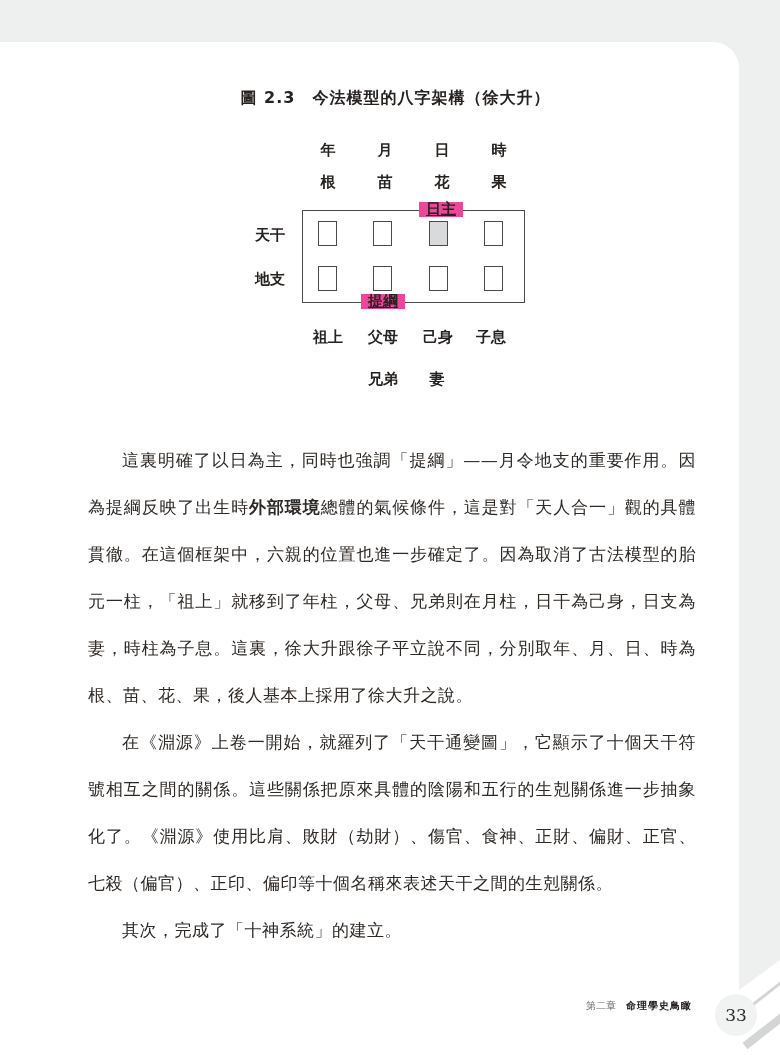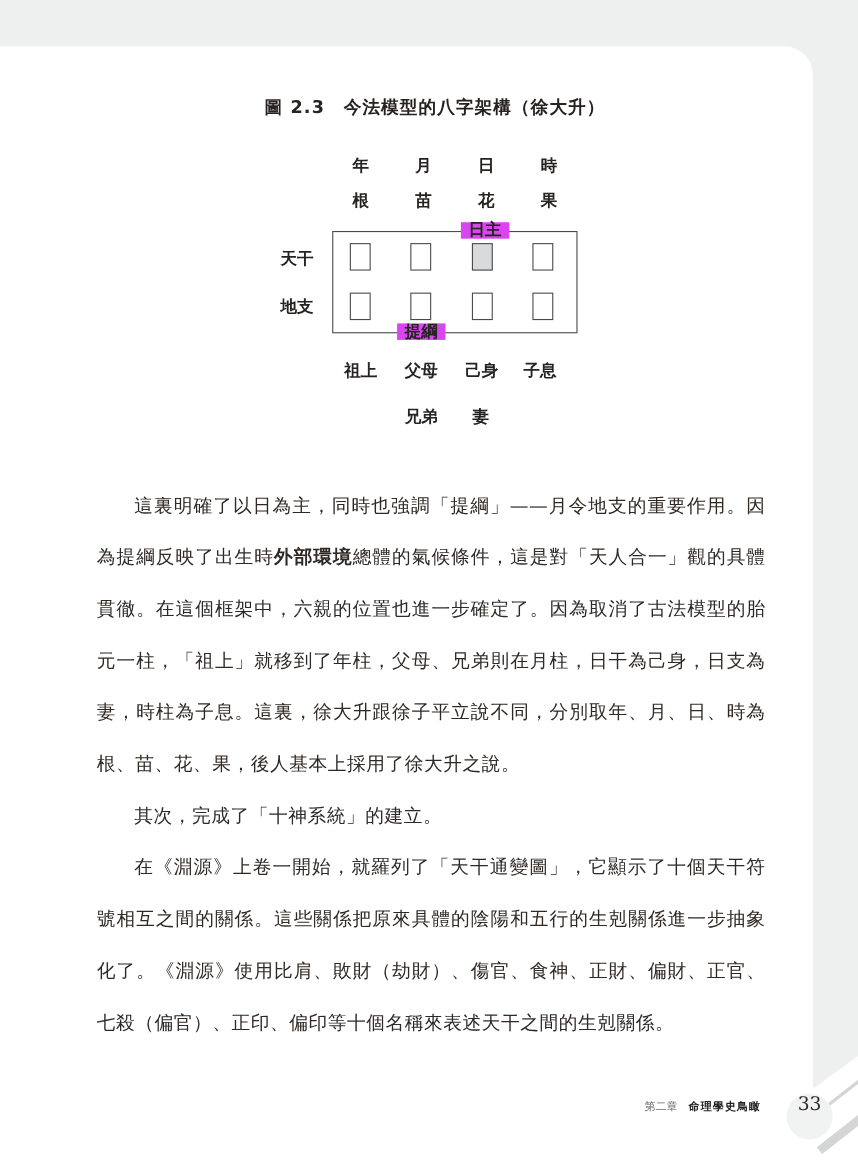--- a/index.html
+++ b/index.html
@@ -23,35 +23,35 @@
   
   .fig{position:absolute;left:0;top:0;width:607px;height:360px;}
   .fig-title{position:absolute;left:26px;top:46px;width:739px;text-align:center;
     font-family:"DejaVu Sans","Liberation Sans",sans-serif;font-weight:bold;
     font-size:16px;color:#262220;letter-spacing:1px;}
   .dlabel{position:absolute;font-family:"DejaVu Sans","Liberation Sans",sans-serif;
     font-weight:bold;font-size:15px;line-height:1;color:#262220;transform:translateX(-50%);
     white-space:nowrap;}
   .frame{position:absolute;left:302px;top:168px;width:221px;height:91px;
     border:1.5px solid #4a4a4a;}
-  .frame-tag{background:#d946ef;padding:0 7px;transform:translateX(-50%);z-index:2;}
+  .frame-tag{background:#ec4899;padding:0 7px;transform:translateX(-50%);z-index:2;text-decoration:underline;}
   .cellbox{position:absolute;width:19px;height:25px;border:1.5px solid #4a4a4a;
     background:#ffffff;box-sizing:border-box;z-index:1;}
   
   .bodytext{position:absolute;left:88px;top:395px;width:608px;
     font-size:17px;line-height:47px;letter-spacing:0.5px;
     text-align:justify;text-justify:inter-character;color:#2e2925;}
   .bodytext p{margin:0;text-indent:2em;}
   .bodytext .b{font-weight:bold;}
   
   .footer-chapter{position:absolute;top:957px;right:47px;font-size:10px;white-space:nowrap;}
   .chap-num{color:#6f6660;margin-right:10px;}
   .chap-title{font-weight:bold;color:#262220;letter-spacing:1px;}
   .page-circle{position:absolute;left:715px;top:952px;width:42px;height:42px;border-radius:50%;
-    background:#f1f2f2;display:flex;justify-content:center;
+    background:#f1f2f2;display:flex;align-items:center;justify-content:center;
     font-size:17px;color:#2f2b28;z-index:3;}
 </style>
 </head>
 <body>
 
 <div class="bg-top"></div>
 <div class="bg-right"></div>
 <div class="fold-line-1"></div>
 <div class="fold-line-2"></div>
 
@@ -91,22 +91,22 @@
     <div class="dlabel" style="left:383px;top:288px">父母</div>
     <div class="dlabel" style="left:438px;top:288px">己身</div>
     <div class="dlabel" style="left:491px;top:288px">子息</div>
 
     <div class="dlabel" style="left:383px;top:330px">兄弟</div>
     <div class="dlabel" style="left:437px;top:330px">妻</div>
   </div>
 
   <div class="bodytext">
     <p><span>這裏明確了以日為主，同時也強調「提綱」——月令地支的重要作用。因為提綱反映了出生時</span><span class="b">外部環境</span><span>總體的氣候條件，這是對「天人合一」觀的具體貫徹。在這個框架中，六親的位置也進一步確定了。因為取消了古法模型的胎元一柱，「祖上」就移到了年柱，父母、兄弟則在月柱，日干為己身，日支為妻，時柱為子息。這裏，徐大升跟徐子平立說不同，分別取年、月、日、時為根、苗、花、果，後人基本上採用了徐大升之說。</span></p>
+    <p><span>在《淵源》上卷一開始，就羅列了「天干通變圖」，它顯示了十個天干符號相互之間的關係。這些關係把原來具體的陰陽和五行的生剋關係進一步抽象化了。《淵源》使用比肩、敗財（劫財）、傷官、食神、正財、偏財、正官、七殺（偏官）、正印、偏印等十個名稱來表述天干之間的生剋關係。</span></p>
     <p><span>其次，完成了「十神系統」的建立。</span></p>
-    <p><span>在《淵源》上卷一開始，就羅列了「天干通變圖」，它顯示了十個天干符號相互之間的關係。這些關係把原來具體的陰陽和五行的生剋關係進一步抽象化了。《淵源》使用比肩、敗財（劫財）、傷官、食神、正財、偏財、正官、七殺（偏官）、正印、偏印等十個名稱來表述天干之間的生剋關係。</span></p>
   </div>
 
   <div class="footer-chapter">
     <span class="chap-num">第二章</span><span class="chap-title">命理學史鳥瞰</span>
   </div>
   <div class="page-circle">
     <span>33</span>
   </div>
 
 </div>

